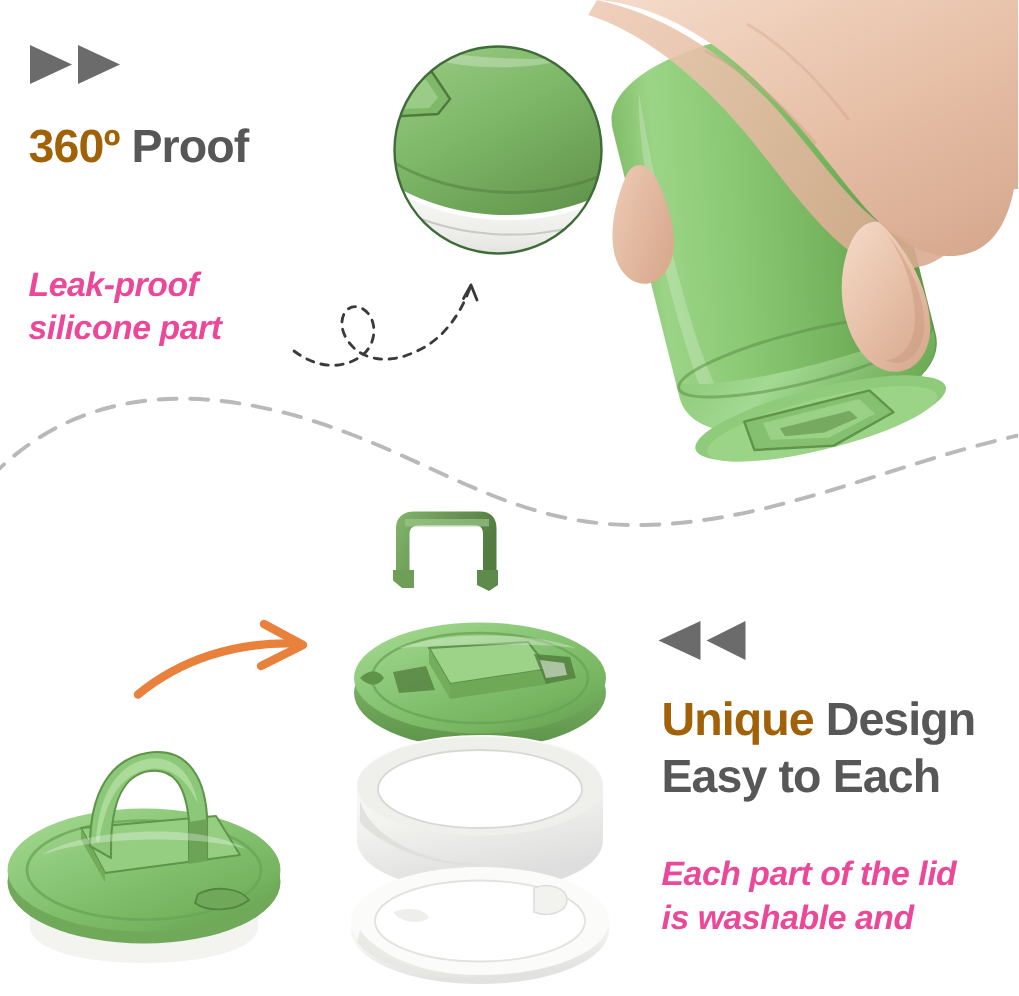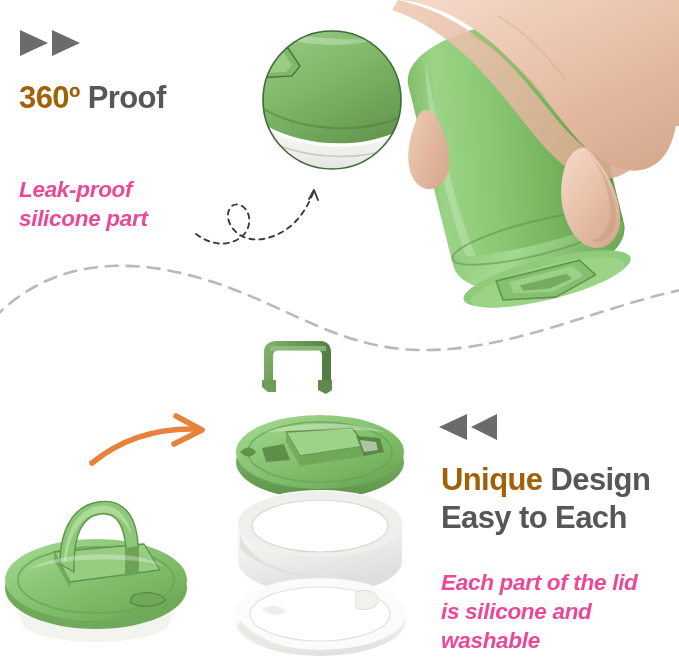--- a/index.html
+++ b/index.html
@@ -291,17 +291,16 @@
     <path d="M62 3 L62 29 L36 16 Z" fill="#6b6b6b"></path>
   </svg>
 
   <div class="headline" id="br-head">
     <span class="accent">Unique</span><span> Design</span><br>
     <span>Easy to Each</span>
   </div>
 
   <div class="subtext" id="br-sub">
     <span>Each part of the lid</span><br>
-    <span>is silicone and</span><br>
-    <span>washable</span>
+    <span>is washable and</span><br>
   </div>
 
 </div>
 
 </body></html>

